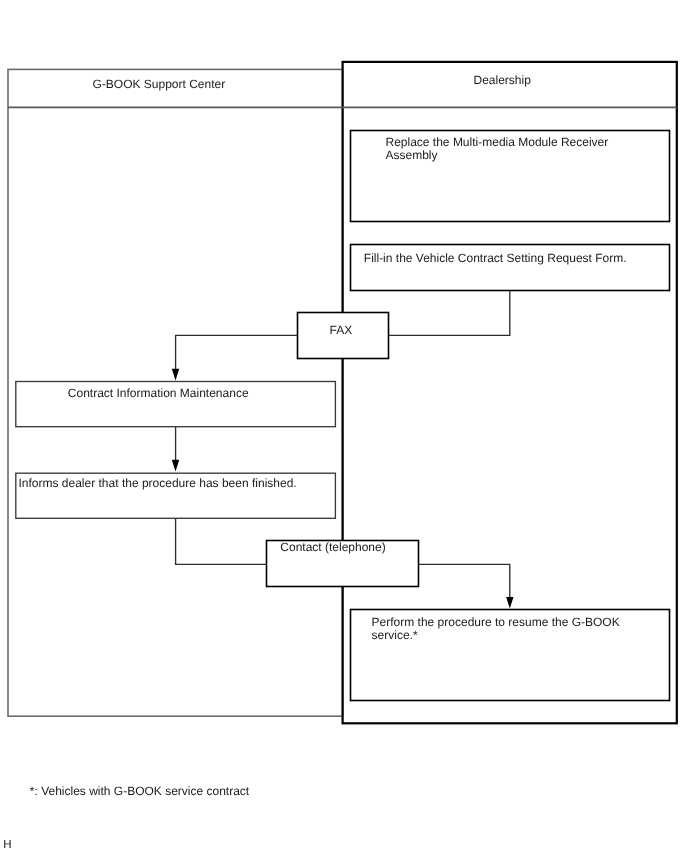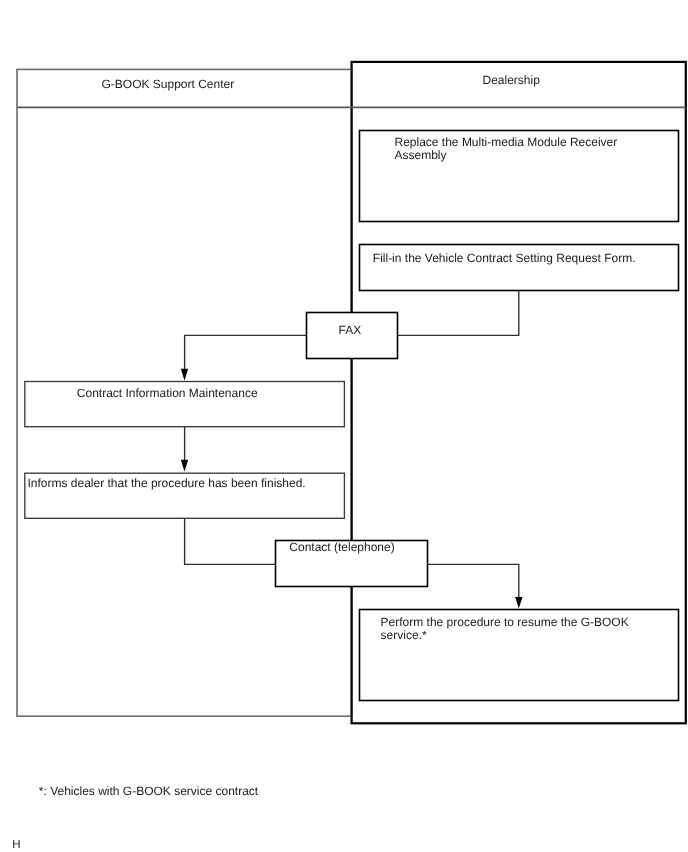--- a/index.html
+++ b/index.html
@@ -1,21 +1,21 @@
 <!DOCTYPE html>
 <html><head>
 <meta charset="utf-8">
 <title>G-BOOK service resumption procedure flow</title>
 <style>
   html,body{margin:0;padding:0;background:#ffffff;}
   body{width:688px;height:852px;overflow:hidden;
        font-family:"Liberation Sans", sans-serif;color:#000;}
   #root{position:relative;width:608px;height:852px;background:#ffffff;
         
-        will-change:transform;transform:translate3d(0,0,0);padding-left:9px;}
+        will-change:transform;transform:translate3d(0,0,0);}
   svg{display:block;}
 
   
   .lane-frame       {fill:none;stroke:#6b6b6b;stroke-width:1.6;}
   .lane-frame-bold  {fill:none;stroke:#000000;stroke-width:2.2;}
   .lane-divider     {stroke:#5a5a5a;stroke-width:1.7;}
 
   
   .nodebox      {fill:#ffffff;stroke:#000000;stroke-width:1.6;}
   .nodebox-thin {fill:#ffffff;stroke:#3a3a3a;stroke-width:1.35;}

